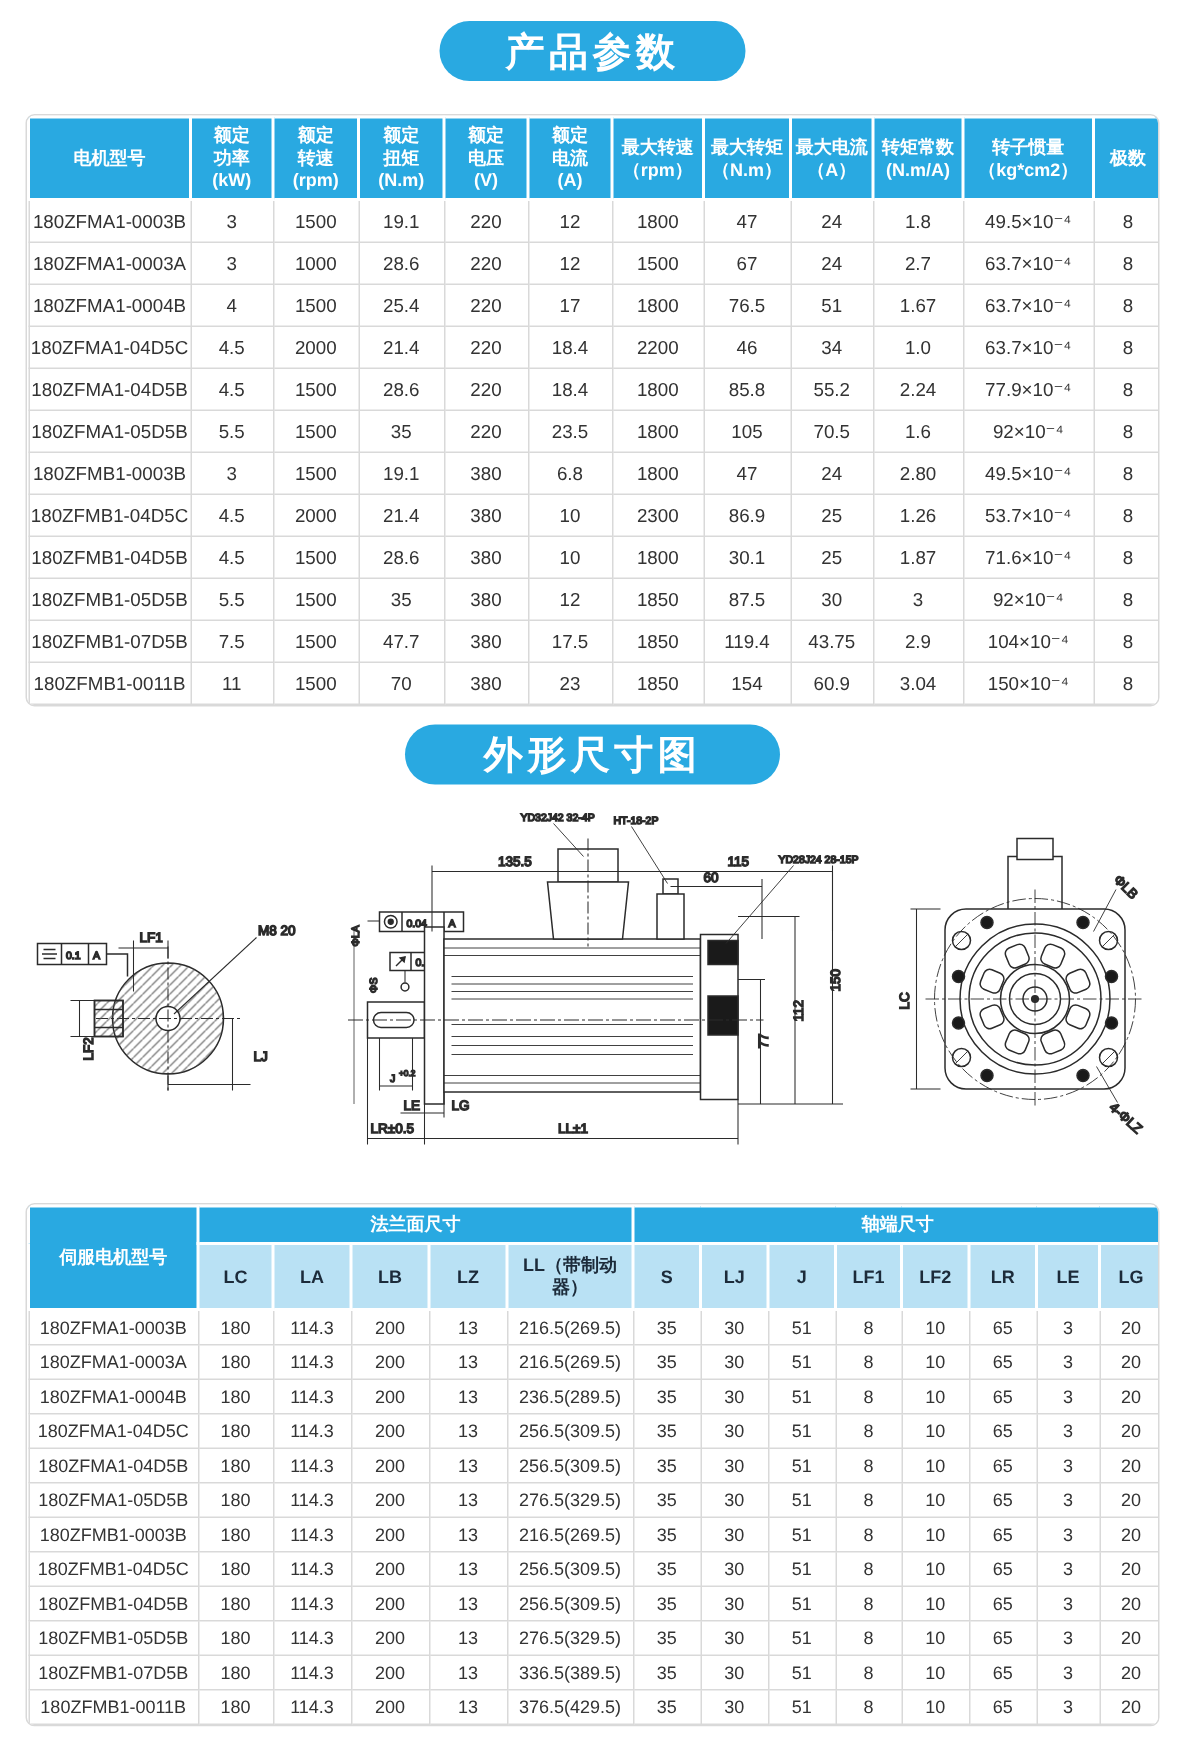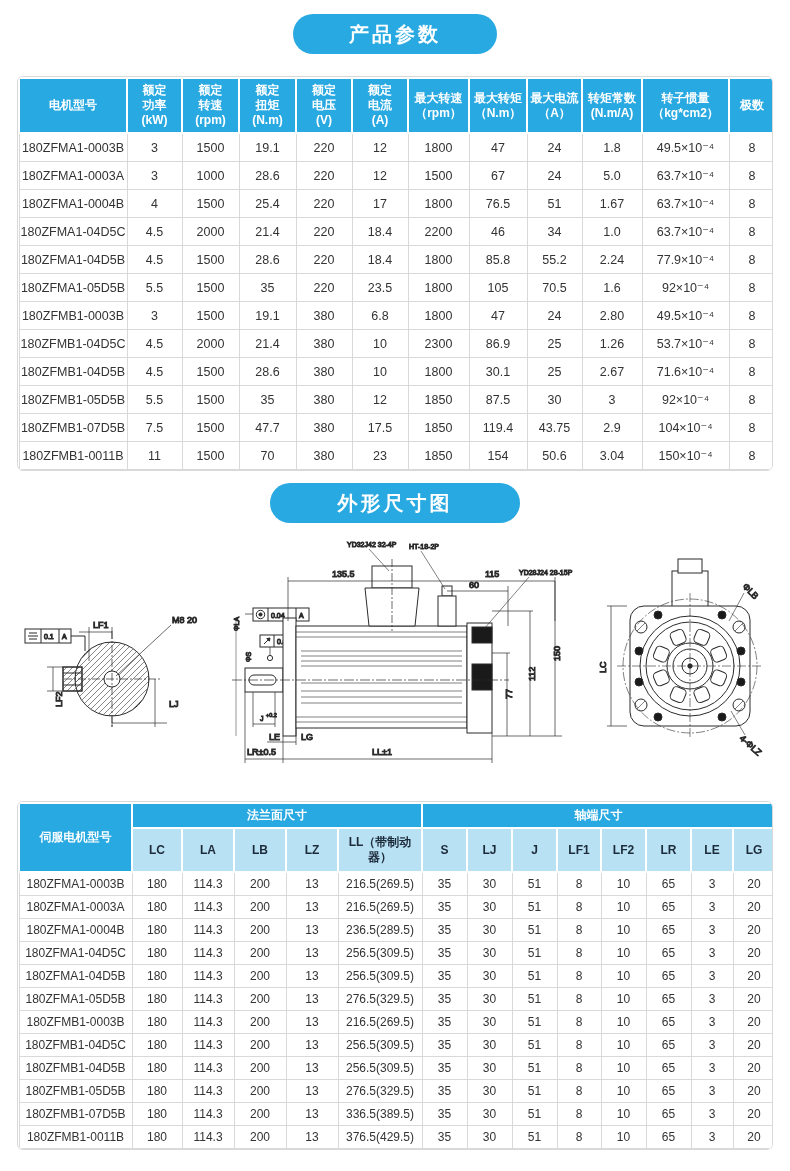--- a/index.html
+++ b/index.html
@@ -1,19 +1,19 @@
 <!DOCTYPE html>
 <html><head>
 <meta charset="utf-8">
 <style>
   html,body{margin:0;padding:0;background:#fff;}
   body{width:790px;font-family:"Liberation Sans","DejaVu Sans",sans-serif;color:#333;}
   .page{width:790px;position:relative;}
   .badge{display:block;margin:0 auto;background:#29a9e1;color:#fff;font-weight:bold;
-         font-size:20px;letter-spacing:3px;text-align:center;border-radius:21px;
+         font-size:26px;letter-spacing:3px;text-align:center;border-radius:21px;
          width:204px;height:40px;line-height:40px;}
   .badge.wide{width:250px;}
   .badge1{margin-top:14px;}
   .badge2{margin-top:12px;}
   .tblwrap{margin:22px 17px 0 17px;border-radius:6px;overflow:hidden;border:1px solid #d9d9d9;}
   table{border-collapse:collapse;width:756px;table-layout:fixed;}
   th{background:#29a9e1;color:#fff;font-weight:bold;font-size:12px;text-align:center;
      vertical-align:middle;white-space:pre-line;border:2px solid #fff;line-height:1.25;padding:4px 1px;}
   th.sub{background:#b9e1f4;color:#1c2b3a;font-size:12px;padding:6px 1px;}
   td{border:1px solid #d9d9d9;font-size:12.5px;text-align:center;color:#333;
@@ -98,21 +98,21 @@
           <tr>
             <td>180ZFMA1-0003A</td>
             <td>3</td>
             <td>1000</td>
             <td>28.6</td>
             <td>220</td>
             <td>12</td>
             <td>1500</td>
             <td>67</td>
             <td>24</td>
-            <td>5.0</td>
+            <td>2.7</td>
             <td>63.7×10⁻⁴</td>
             <td>8</td>
           </tr>
           <tr>
             <td>180ZFMA1-0004B</td>
             <td>4</td>
             <td>1500</td>
             <td>25.4</td>
             <td>220</td>
             <td>17</td>
@@ -196,21 +196,21 @@
           <tr>
             <td>180ZFMB1-04D5B</td>
             <td>4.5</td>
             <td>1500</td>
             <td>28.6</td>
             <td>380</td>
             <td>10</td>
             <td>1800</td>
             <td>30.1</td>
             <td>25</td>
-            <td>2.67</td>
+            <td>1.87</td>
             <td>71.6×10⁻⁴</td>
             <td>8</td>
           </tr>
           <tr>
             <td>180ZFMB1-05D5B</td>
             <td>5.5</td>
             <td>1500</td>
             <td>35</td>
             <td>380</td>
             <td>12</td>
@@ -237,21 +237,21 @@
           </tr>
           <tr>
             <td>180ZFMB1-0011B</td>
             <td>11</td>
             <td>1500</td>
             <td>70</td>
             <td>380</td>
             <td>23</td>
             <td>1850</td>
             <td>154</td>
-            <td>50.6</td>
+            <td>60.9</td>
             <td>3.04</td>
             <td>150×10⁻⁴</td>
             <td>8</td>
           </tr>
         </tbody>
     </table>
   </div>
 
   <div class="badge badge2 wide">外形尺寸图</div>
 

